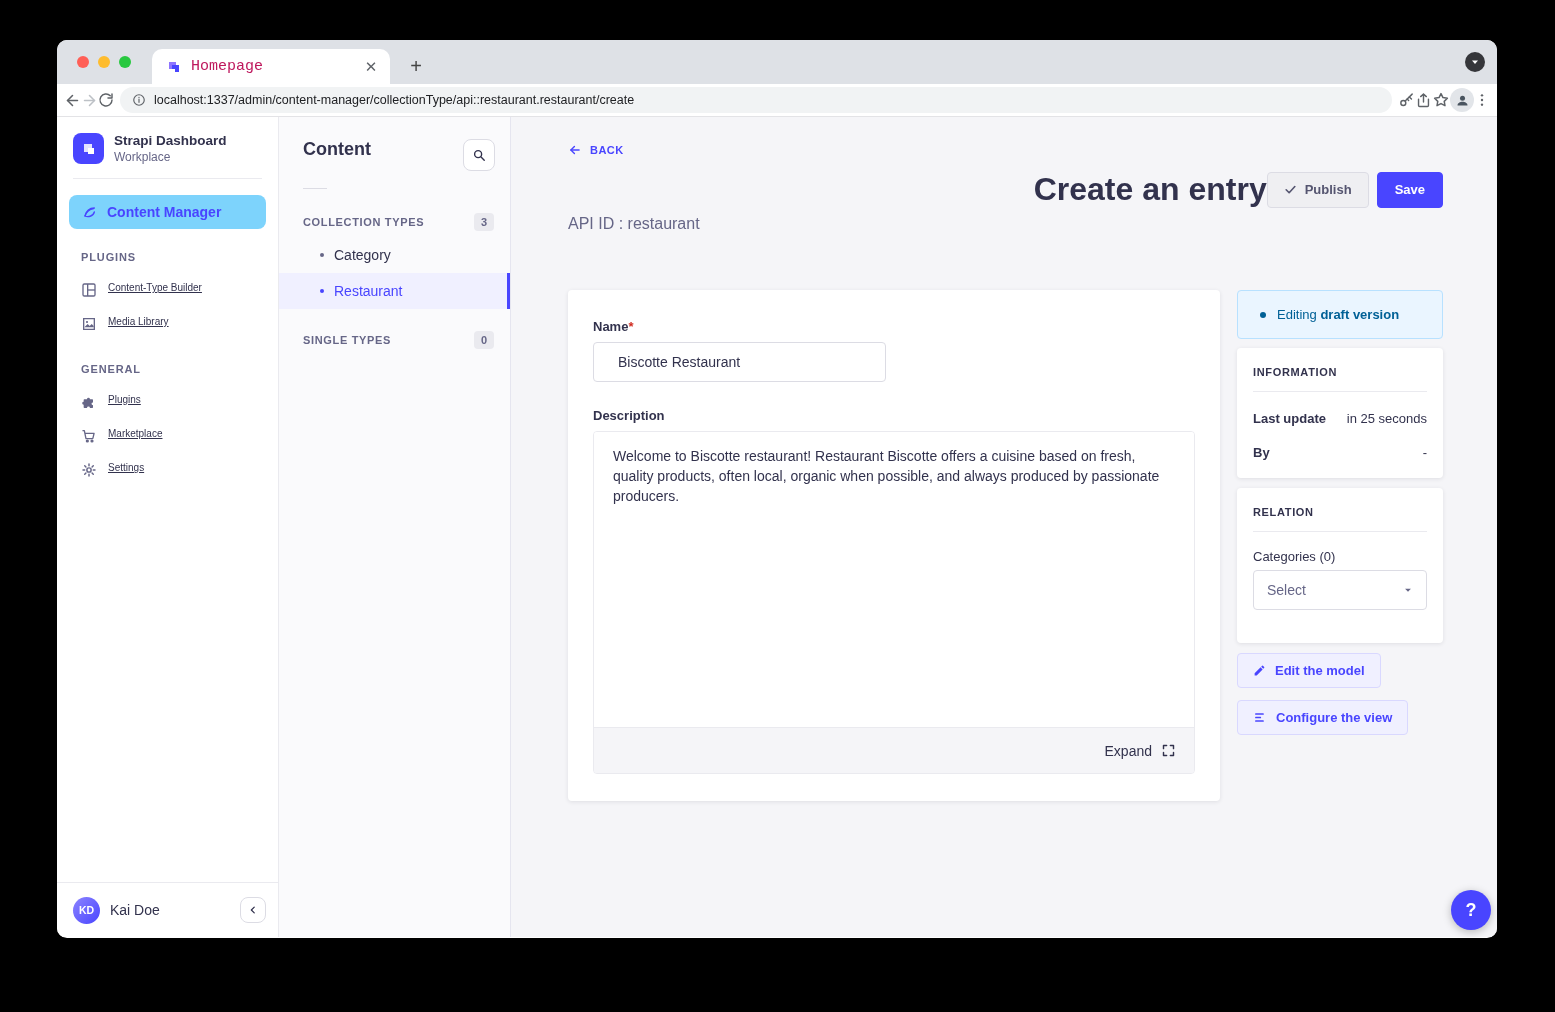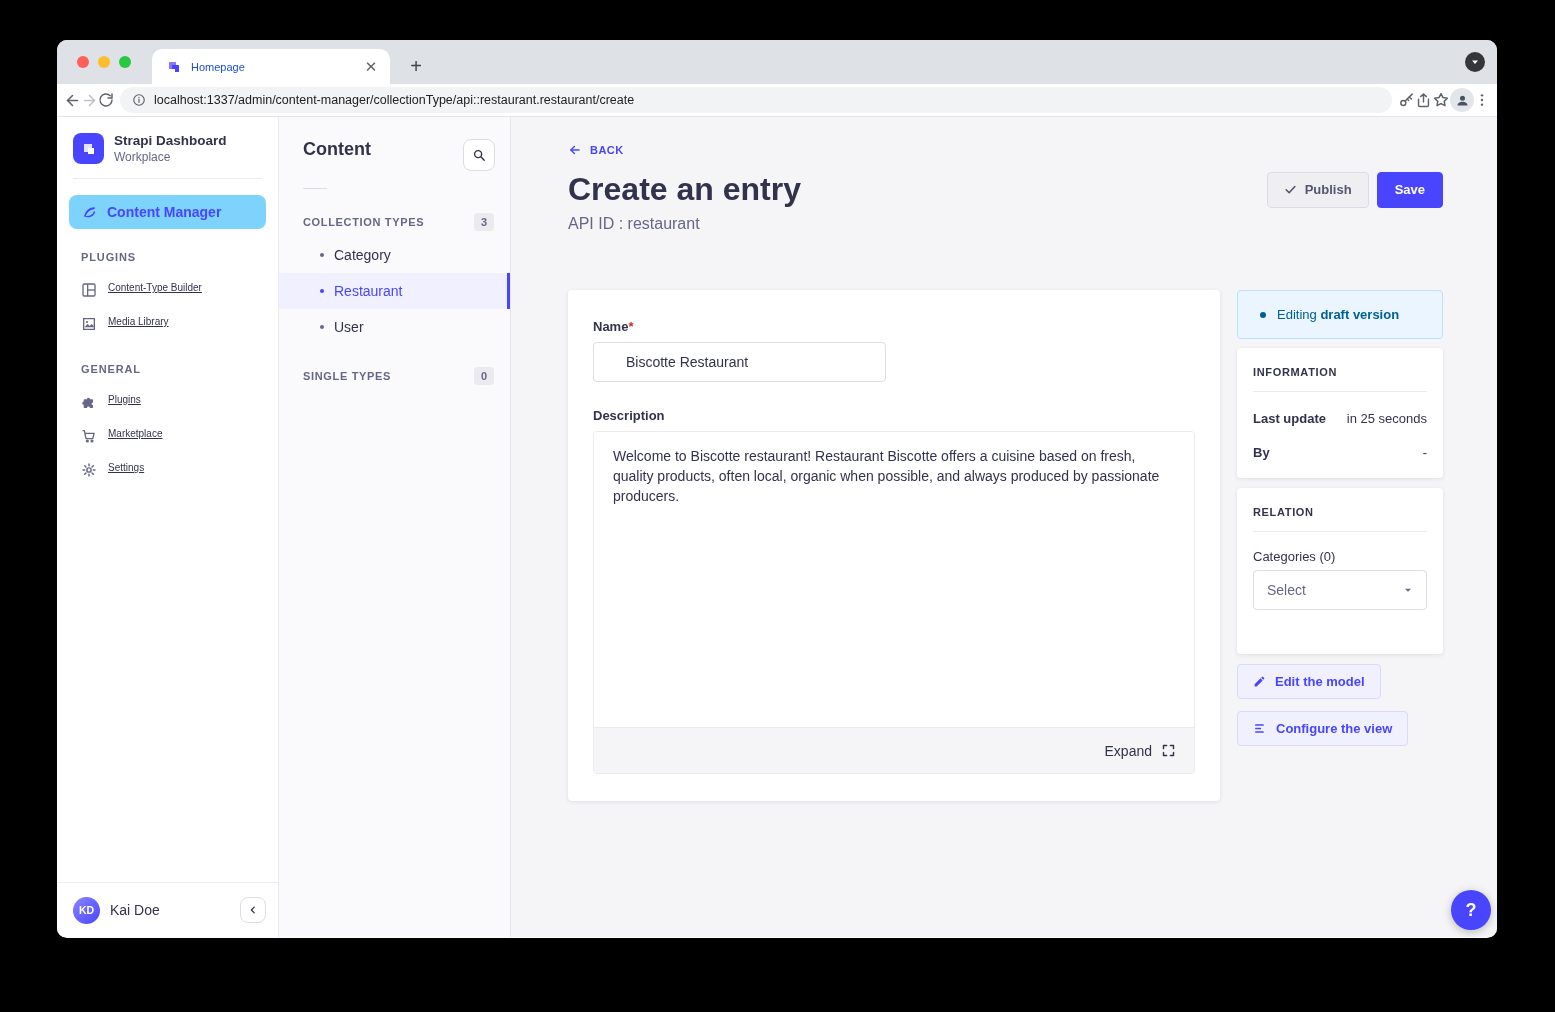--- a/index.html
+++ b/index.html
@@ -5,21 +5,21 @@
   * { margin:0; padding:0; box-sizing:border-box; }
   html,body { width:1555px; height:1012px; background:#000; font-family:"Liberation Sans", sans-serif; overflow:hidden; }
   .window { position:absolute; left:57px; top:40px; width:1440px; height:898px; border-radius:10px; overflow:hidden; background:#fff; }
 
   
   .tabstrip { height:44px; background:#dee1e6; position:relative; display:flex; align-items:flex-end; }
   .traffic { position:absolute; left:20px; top:16px; display:flex; gap:9px; }
   .traffic span { width:12px; height:12px; border-radius:50%; }
   .t-red{background:#ff5f57;} .t-yellow{background:#febc2e;} .t-green{background:#28c840;}
   .tab { position:absolute; left:95px; bottom:0; width:238px; height:35px; background:#fff; border-radius:10px 10px 0 0; display:flex; align-items:center; padding:0 10px 0 14px; gap:9px; }
-  .tab-title { font-size:11px; color:#1d4ed8; flex:1; }
+  .tab-title { font-size:15px; color:#be185d; flex:1;font-family:Liberation Mono, monospace; }
   .tab-close { color:#5f6368; font-size:15px; width:18px; height:18px; display:flex; align-items:center; justify-content:center; border-radius:50%; }
   .newtab { position:absolute; left:346px; bottom:5px; width:26px; height:26px; font-size:20px; color:#444; display:flex; align-items:center; justify-content:center; }
   .chrome-chevron { position:absolute; right:12px; top:12px; width:20px; height:20px; background:#35363a; border-radius:50%; display:flex; align-items:center; justify-content:center; }
   .urlrow { height:33px; background:#fff; display:flex; align-items:center; padding:0 7px; gap:0; border-bottom:1px solid #e3e3e6; }
   .nav-ic { display:flex; align-items:center; justify-content:center; }
   .urlpill { flex:1; height:26px; background:#f1f3f4; border-radius:13px; display:flex; align-items:center; padding:0 12px; gap:8px; margin:0 6px; }
   .urltext { font-size:12.5px; color:#202124; white-space:nowrap; }
   .chrome-avatar { width:24px; height:24px; border-radius:50%; background:#e2e5e9; display:flex; align-items:center; justify-content:center; }
 
   
@@ -48,32 +48,32 @@
   .type-label { font-size:11px; font-weight:700; color:#666687; letter-spacing:.06em; }
   .type-badge { background:#eaeaef; border-radius:4px; min-width:20px; height:18px; padding:0 5px; font-size:11px; font-weight:600; color:#666687; display:flex; align-items:center; justify-content:center; }
   .type-item { display:flex; align-items:center; gap:10px; padding:0 24px 0 41px; height:36px; font-size:14px; color:#32324d; }
   .type-item .bullet { width:4px; height:4px; border-radius:50%; background:#666687; flex:none; }
   .type-item.selected { background:#f0f0ff; color:#4945ff; font-weight:500; border-right:3px solid #4945ff; }
   .type-item.selected .bullet { background:#4945ff; }
   .single-head { margin-top:14px; }
 
   main { flex:1; background:#f5f5f8; position:relative; padding:26px 54px 0 57px; }
   .back-link { display:inline-flex; align-items:center; gap:8px; font-size:11px; font-weight:700; letter-spacing:.04em; color:#4945ff; }
-  .title-row { display:flex; align-items:center; justify-content:space-between; margin-top:10px; }
+  .title-row { display:flex; align-items:center; justify-content:flex-end; margin-top:10px; }
   .page-title { font-size:32px; font-weight:700; color:#32324d; }
   .hdr-actions { display:flex; gap:8px; }
   .btn-publish { height:36px; display:flex; align-items:center; gap:8px; padding:0 16px; background:#efeff2; border:1px solid #dcdce4; border-radius:4px; font-size:13px; font-weight:600; color:#555570; }
   .btn-save { height:36px; display:flex; align-items:center; padding:0 17px; background:#4945ff; border:1px solid #4945ff; border-radius:4px; font-size:13px; font-weight:600; color:#fff; }
   .api-id { margin-top:7px; font-size:16px; color:#666687; }
 
   .content-row { display:flex; gap:17px; margin-top:57px; align-items:flex-start; }
   .form-card { width:652px; background:#fff; border-radius:4px; box-shadow:0 1px 4px rgba(33,33,52,.1); padding:27px 25px 27px; }
   .field-label { font-size:13px; font-weight:600; color:#32324d; }
   .req { color:#d02b20; }
-  .name-input { margin-top:7px; width:293px; height:40px; border:1px solid #dcdce4; border-radius:4px; padding:0 32px; font-size:14px; color:#32324d; background:#fff; font-family:"Liberation Sans", sans-serif; outline:none; display:block; }
+  .name-input { margin-top:7px; width:293px; height:40px; border:1px solid #dcdce4; border-radius:4px; padding:0 24px; font-size:14px; color:#32324d; background:#fff; font-family:"Liberation Sans", sans-serif; outline:none; display:block; }
   .desc-label { margin-top:26px; }
   .editor { margin-top:8px; border:1px solid #eaeaef; border-radius:4px; overflow:hidden; }
   .editor-toolbar { height:42px; background:#f1f1f4; display:flex; align-items:center; padding:0 8px; gap:8px; }
   .title-select { width:112px; height:32px; background:#fff; border:1px solid #dcdce4; border-radius:4px; display:flex; align-items:center; justify-content:space-between; padding:0 10px; font-size:13px; color:#32324d; }
   .biu-group { height:32px; display:flex; background:#fff; border:1px solid #dcdce4; border-radius:4px; overflow:hidden; margin-left:4px; }
   .biu-btn { width:35px; display:flex; align-items:center; justify-content:center; font-size:13px; color:#32324d; }
   .biu-btn + .biu-btn { border-left:1px solid #dcdce4; }
   .b-bold { font-weight:700; }
   .b-italic { font-style:italic; font-family:"Liberation Serif", serif; }
   .b-under { text-decoration:underline; }
@@ -83,21 +83,21 @@
   .editor-footer { height:46px; background:#f5f5f8; border-top:1px solid #eaeaef; display:flex; align-items:center; justify-content:flex-end; gap:9px; padding:0 18px; font-size:14px; color:#32324d; }
 
   aside { width:206px; flex:none; }
   .draft-banner { background:#eaf5ff; border:1px solid #b8e1ff; border-radius:4px; padding:16px 14px 16px 22px; display:flex; align-items:center; gap:11px; font-size:13px; color:#006096; }
   .draft-dot { width:6px; height:6px; border-radius:50%; background:#006096; flex:none; }
   .side-card { margin-top:9px; background:#fff; border-radius:4px; box-shadow:0 1px 4px rgba(33,33,52,.1); padding:18px 16px; }
   .side-card-title { font-size:11px; font-weight:700; color:#32324d; letter-spacing:.06em; }
   .side-hr { height:1px; background:#eaeaef; margin-top:13px; border:none; }
   .kv-row { display:flex; justify-content:space-between; margin-top:19px; font-size:13px; color:#32324d; }
   .kv-key { font-weight:600; }
-  .relation-card { padding-bottom:44px; margin-top:10px; }
+  .relation-card { padding-bottom:33px; margin-top:10px; }
   .cat-label { margin-top:17px; font-size:13px; color:#32324d; }
   .select-box { margin-top:6px; height:40px; border:1px solid #dcdce4; border-radius:4px; background:#fff; display:flex; align-items:center; justify-content:space-between; padding:0 13px; font-size:14px; color:#666687; }
   .side-btn { margin-top:10px; height:35px; background:#f0f0ff; border:1px solid #d9d8ff; border-radius:4px; display:flex; align-items:center; gap:9px; padding:0 15px; font-size:13px; font-weight:600; color:#4945ff; }
   .side-btn.cfg { margin-top:12px; }
 
   .help-fab { position:absolute; right:6px; bottom:8px; width:40px; height:40px; border-radius:50%; background:#4945ff; color:#fff; font-size:18px; font-weight:700; display:flex; align-items:center; justify-content:center; box-shadow:0 2px 8px rgba(0,0,0,.25); }
 </style>
 </head>
 <body>
 
@@ -280,24 +280,20 @@
         <span class="type-label">COLLECTION TYPES</span>
         <span class="type-badge">3</span>
       </div>
       <div class="type-item">
         <span class="bullet"></span>
         <span>Category</span>
       </div>
       <div class="type-item selected">
         <span class="bullet"></span>
         <span>Restaurant</span>
-      </div>
-      <div class="type-item">
-        <span class="bullet"></span>
-        <span>User</span>
       </div>
 
       <div class="type-head single-head">
         <span class="type-label">SINGLE TYPES</span>
         <span class="type-badge">0</span>
       </div>
     </div>
 
     <main>
       <a class="back-link">

